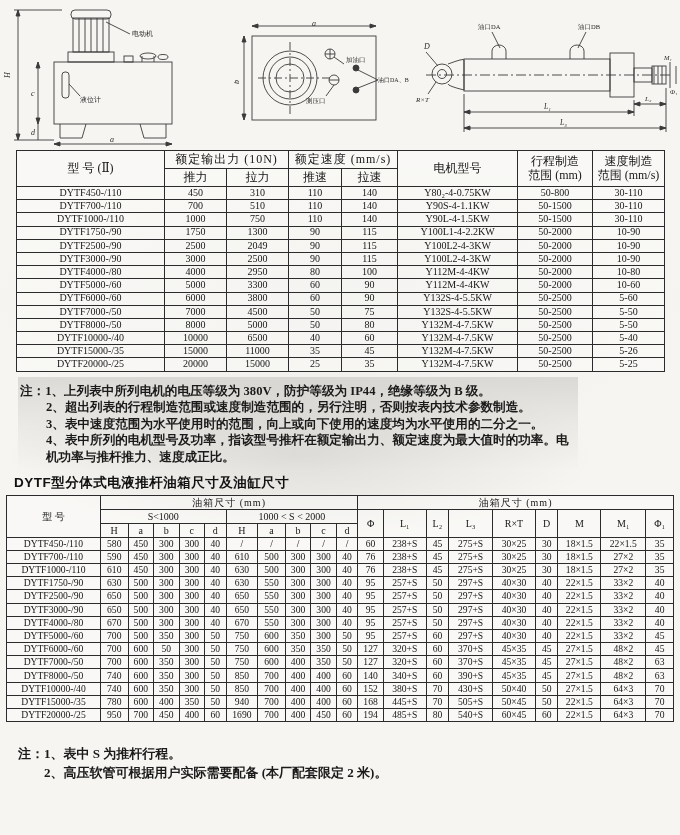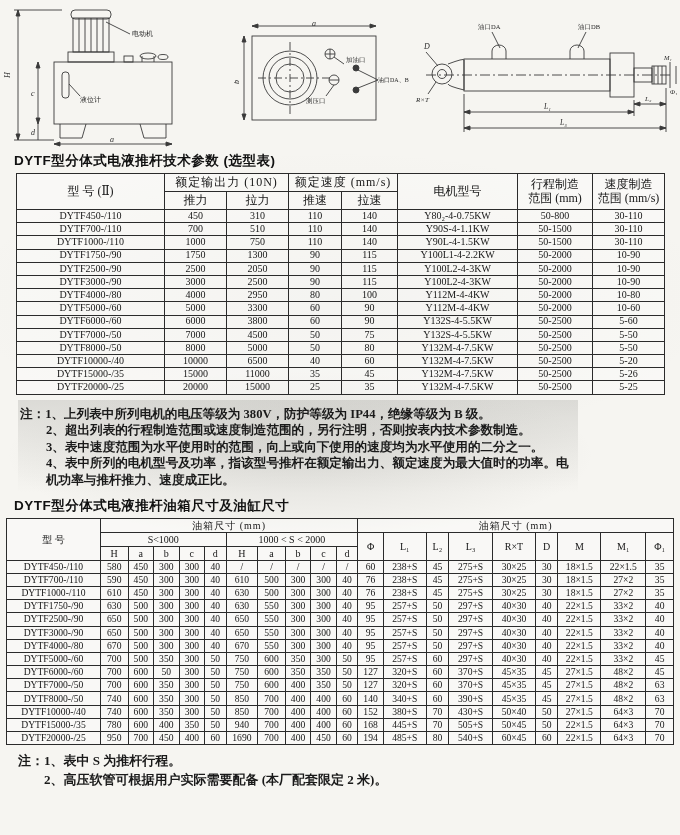--- a/index.html
+++ b/index.html
@@ -41,21 +41,21 @@
   #t1 th{font-size:12px;height:17px;line-height:1.15;}
   #t1 td{font-size:10px;height:12.2px;line-height:1.05;}
   #t2 th{font-size:10px;height:13px;line-height:1.1;}
   #t2 td{font-size:9.6px;height:12.2px;line-height:1.05;}
   .grp{letter-spacing:1px;}
   
   .notes{margin:5px 0 4px 18px;font-size:12.6px;line-height:16.6px;font-weight:600;color:#1a1a1a;}
   .notes1{width:552px;padding:6px 6px 4px 2px;
     background:linear-gradient(180deg, rgba(150,150,145,.28), rgba(150,150,145,.10) 60%, rgba(150,150,145,0));
   }
-  .notes2{width:620px;margin-top:6px;font-size:13px;line-height:19px;}
+  .notes2{width:620px;margin-top:22px;font-size:13px;line-height:19px;}
   .note-first{padding-left:0;}
   .note-item{padding-left:26px;}
 </style>
 </head>
 <body>
 
 <div class="page">
 
   <div class="drawings">
 
@@ -194,21 +194,20 @@
       <text x="66" y="27" font-size="6.5">油口DA</text>
       <text x="166" y="27" font-size="6.5">油口DB</text>
       <text x="132" y="107" font-size="7.5" font-style="italic">L₁</text>
       <text x="233" y="99" font-size="7" font-style="italic">L₂</text>
       <text x="148" y="123" font-size="7.5" font-style="italic">L₃</text>
       <text x="252" y="58" font-size="6.5" font-style="italic">M₁</text>
       <text x="258" y="92" font-size="6.5" font-style="italic">Φ₁</text>
     </svg>
   </div>
 
-  <div class="sec-title">DYTF型分体式电液推杆技术参数 (选型表)</div>
 
   <div class="t-wrap1">
     <table id="t1">
       <colgroup>
         <col style="width:148px">
           <col style="width:62px">
           <col style="width:62px">
         <col style="width:53px">
           <col style="width:56px">
           <col style="width:120px">
@@ -268,21 +267,21 @@
             <td>1300</td>
             <td>90</td>
             <td>115</td>
             <td>Y100L1-4-2.2KW</td>
             <td>50-2000</td>
             <td>10-90</td>
           </tr>
           <tr>
             <td>DYTF2500-/90</td>
             <td>2500</td>
-            <td>2050</td>
+            <td>2049</td>
             <td>90</td>
             <td>115</td>
             <td>Y100L2-4-3KW</td>
             <td>50-2000</td>
             <td>10-90</td>
           </tr>
           <tr>
             <td>DYTF3000-/90</td>
             <td>3000</td>
             <td>2500</td>
@@ -343,21 +342,21 @@
             <td>5-50</td>
           </tr>
           <tr>
             <td>DYTF10000-/40</td>
             <td>10000</td>
             <td>6500</td>
             <td>40</td>
             <td>60</td>
             <td>Y132M-4-7.5KW</td>
             <td>50-2500</td>
-            <td>5-20</td>
+            <td>5-40</td>
           </tr>
           <tr>
             <td>DYTF15000-/35</td>
             <td>15000</td>
             <td>11000</td>
             <td>35</td>
             <td>45</td>
             <td>Y132M-4-7.5KW</td>
             <td>50-2500</td>
             <td>5-26</td>

